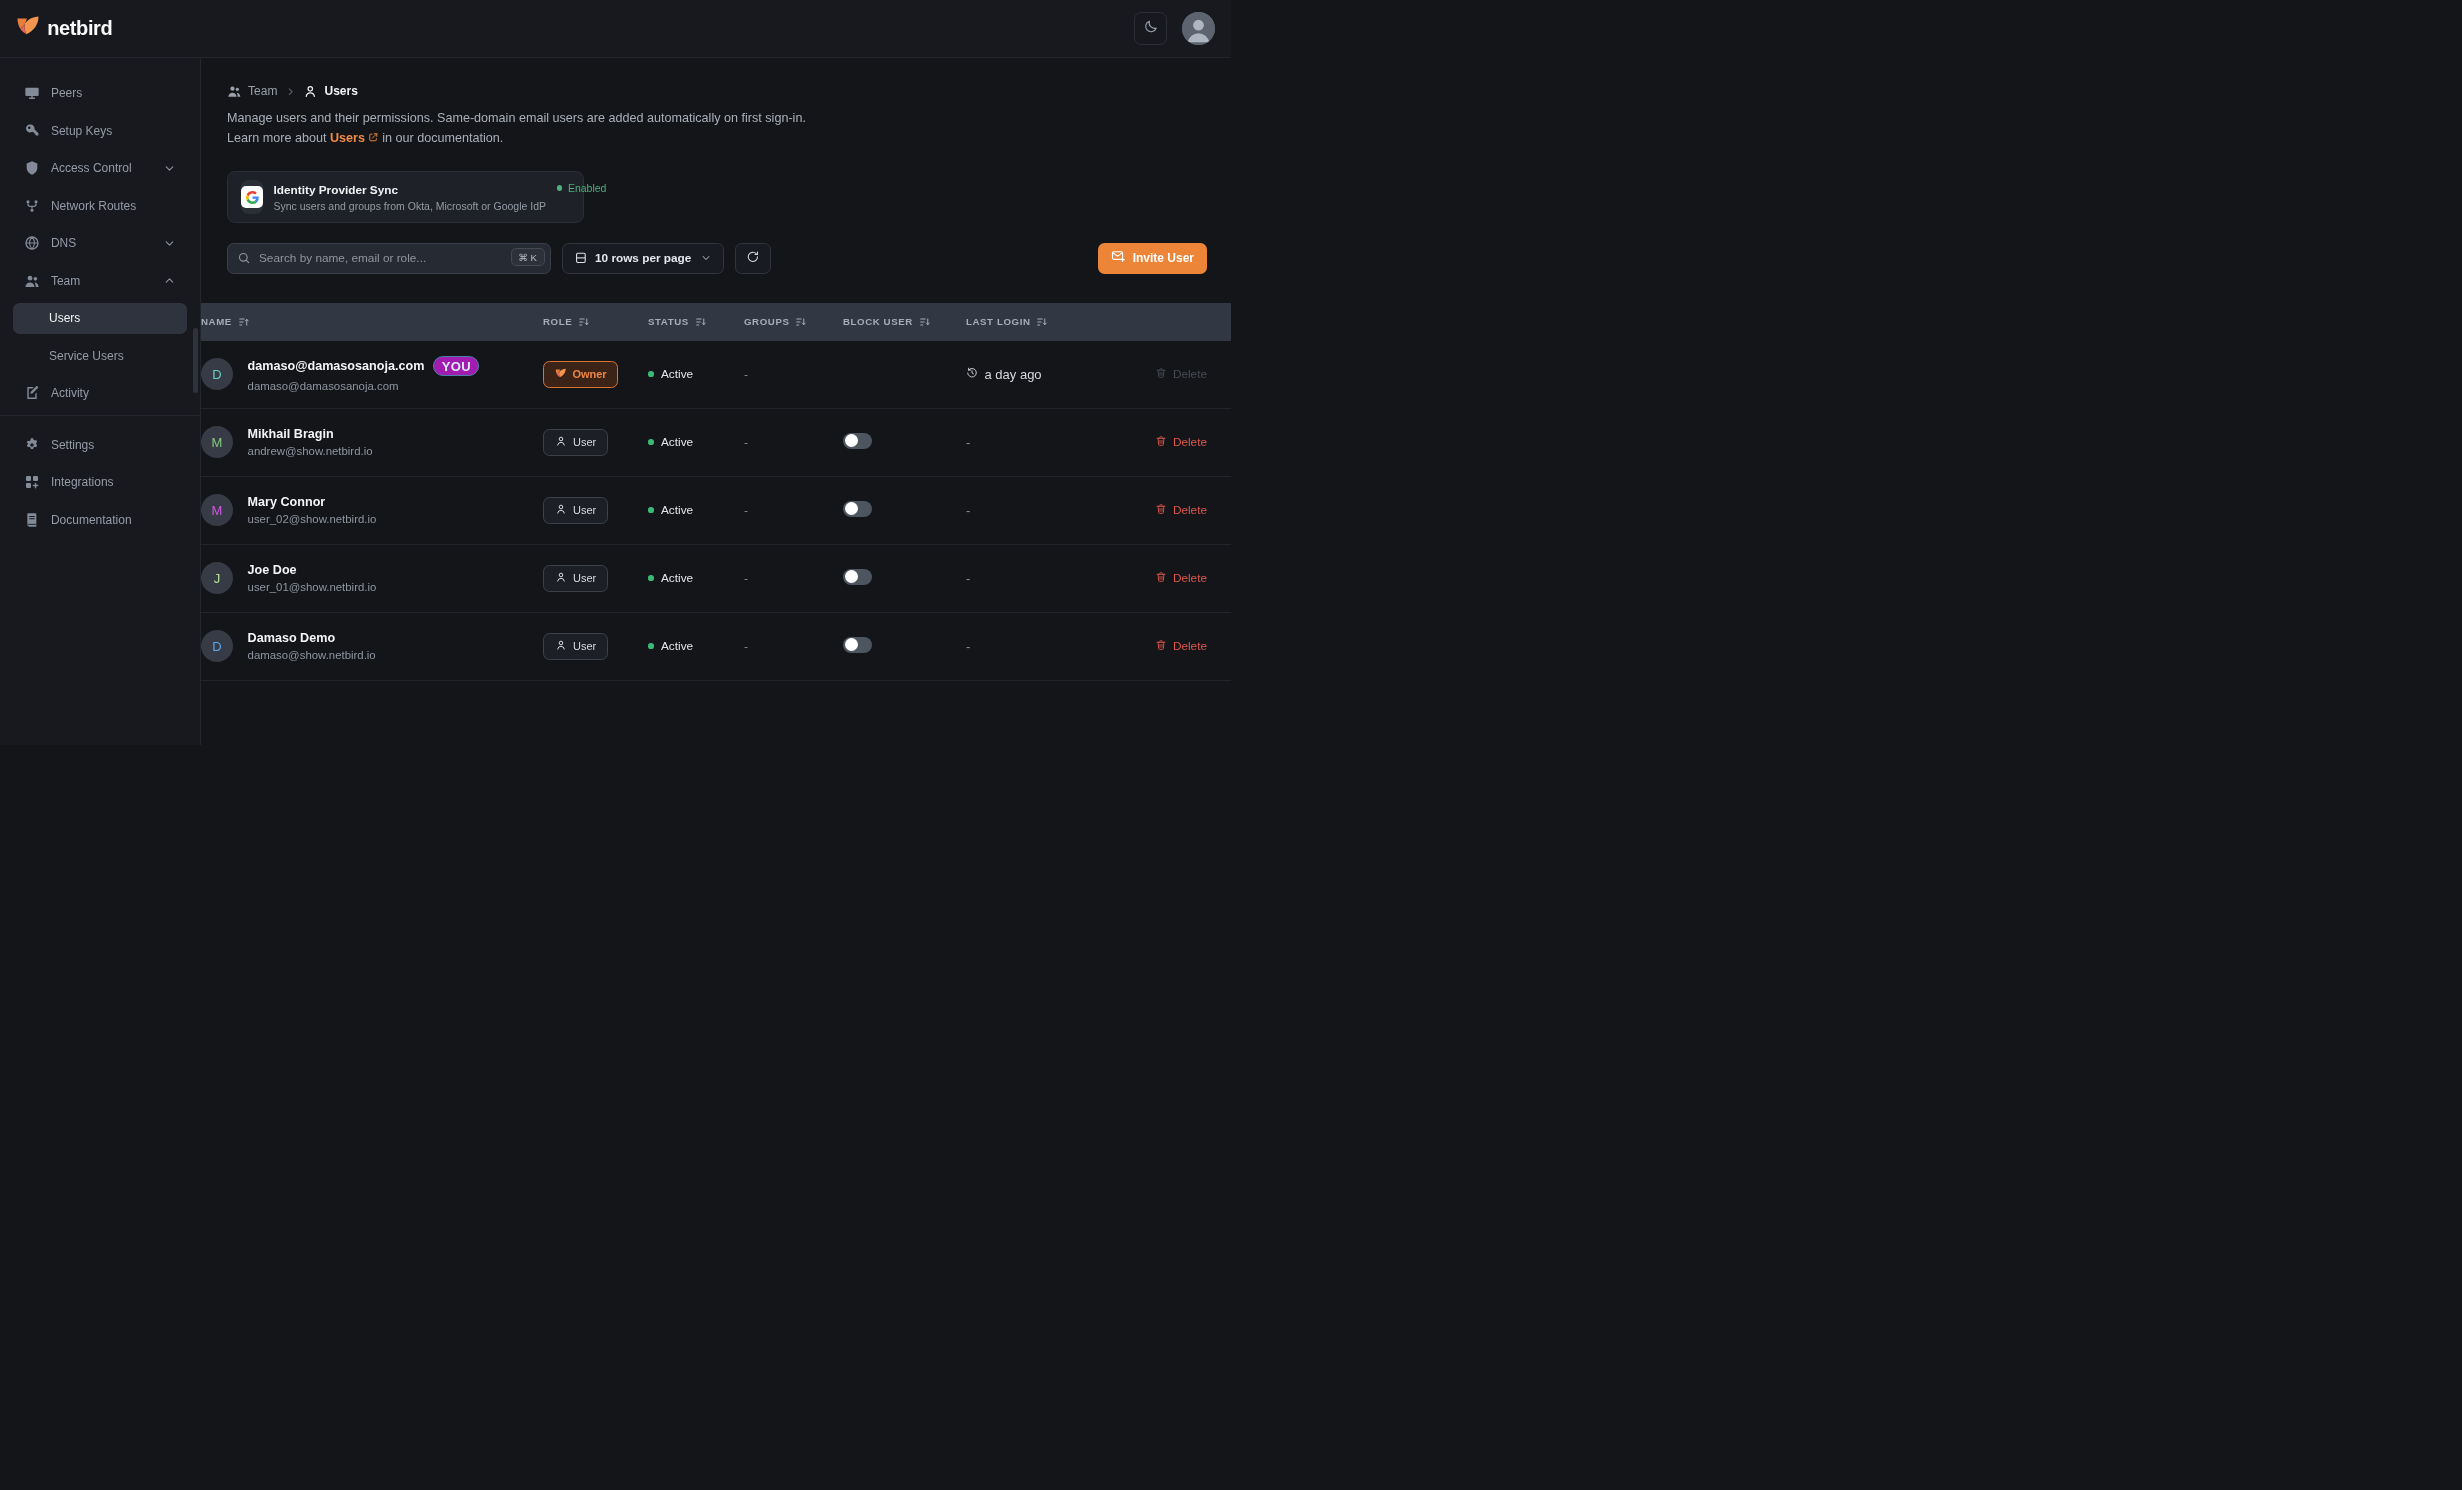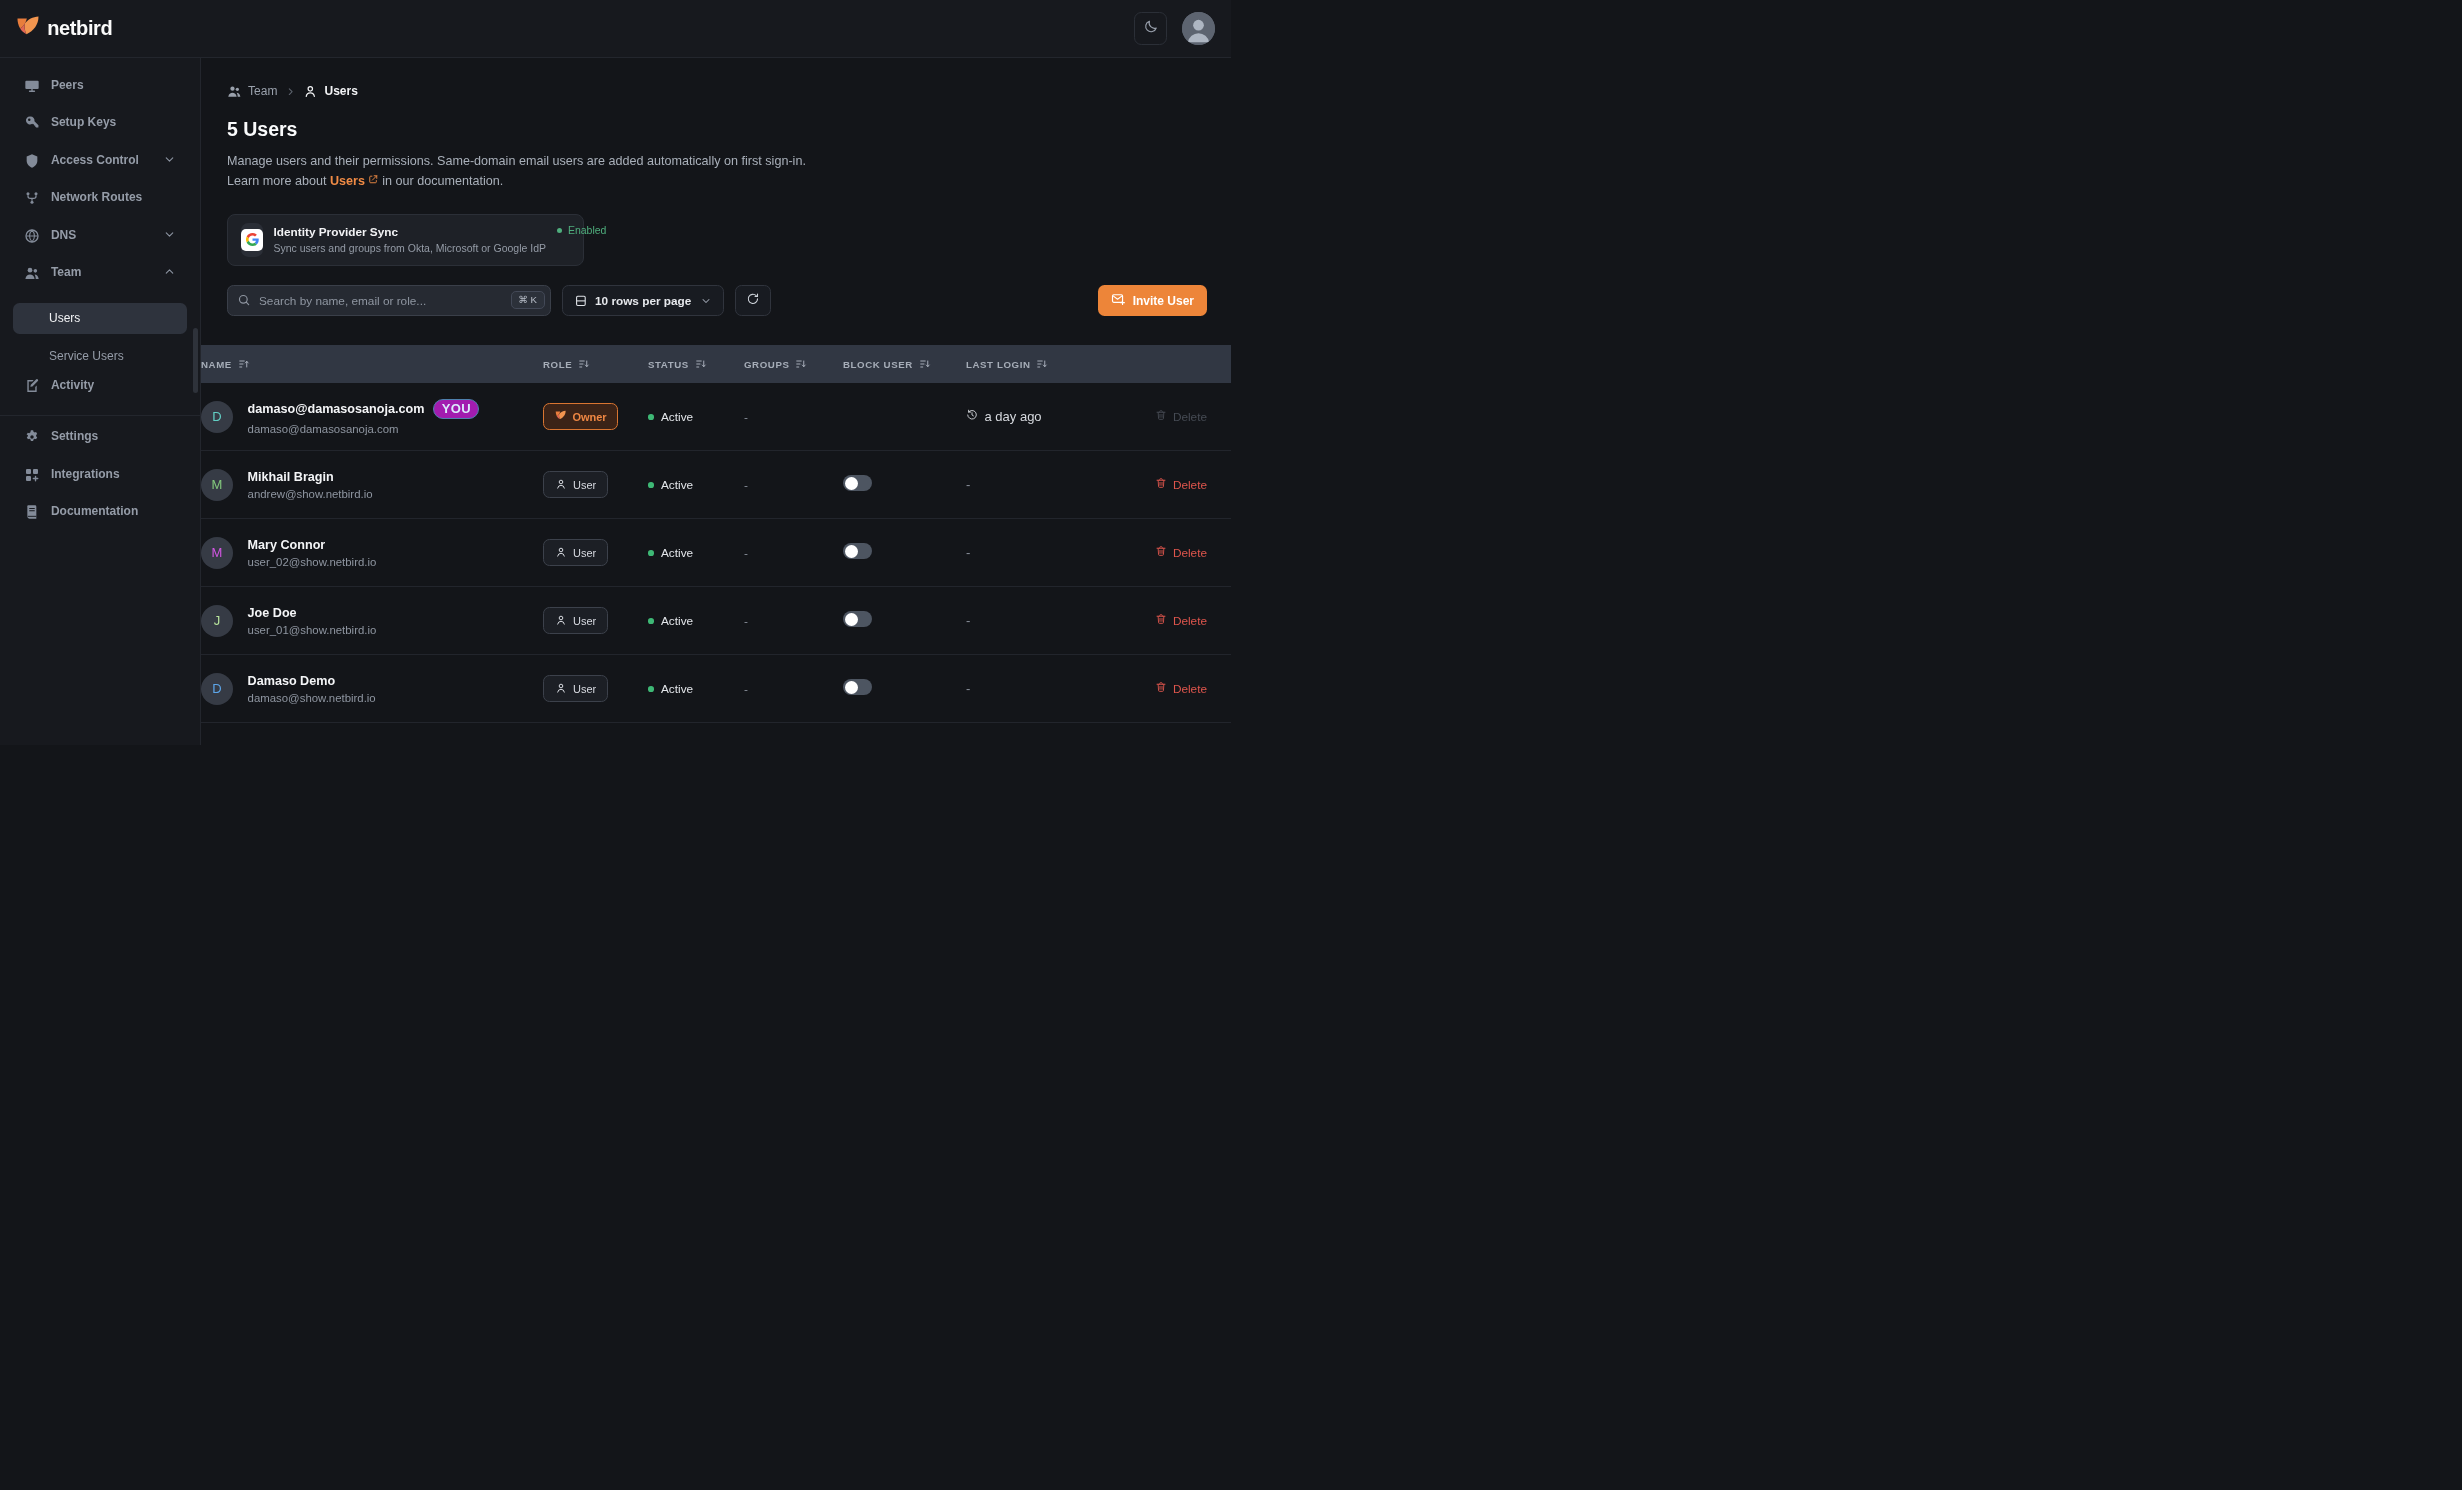--- a/index.html
+++ b/index.html
@@ -19,22 +19,22 @@
   .brand-name { font-size:20px; font-weight:700; color:#fafafa; letter-spacing:-0.4px; }
   .topbar-right { margin-left:auto; display:flex; align-items:center; gap:14.6px; }
   .mode-btn { width:33px; height:33px; border-radius:7.3px; border:0.8px solid #2b2f37; background:transparent;
     display:flex; align-items:center; justify-content:center; color:#9aa1ad; cursor:pointer; }
   .mode-btn svg { width:15.4px; height:15.4px; }
   .avatar-btn { width:33px; height:33px; border-radius:50%; background:#5d6470; overflow:hidden; border:none; cursor:pointer; position:relative; }
   .avatar-btn svg { width:33px; height:33px; display:block; }
 
   
   .sidebar { background:#17191e; border-right:0.8px solid #23262d; padding-top:19.5px; position:relative; }
-  .side-item { height:31px; margin:0 13px 6.5px 13px; display:flex; align-items:flex-start;
-    padding:0 11.4px; border-radius:6.5px; color:#959ca8; font-size:12px; cursor:pointer;font-weight:bold; }
+  .side-item { height:31px; margin:0 13px 6.5px 13px; display:flex; align-items:center;
+    padding:0 11.4px; border-radius:6.5px; color:#959ca8; font-size:12px; cursor:pointer; }
   .side-item .icon { width:16px; height:16px; display:inline-flex; color:#838b99; }
   .side-item .icon svg { width:16px; height:16px; }
   .side-label { margin-left:10.5px; }
   .chev { margin-left:auto; display:inline-flex; color:#8b93a0; }
   .chev svg { width:13px; height:13px; }
   .side-sub { height:31px; margin:0 13px 6.5px 13px; display:flex; align-items:center;
     padding:0 11.4px 0 36px; border-radius:6.5px; font-size:12px; color:#959ca8; cursor:pointer; }
   .side-sub.active { background:#2e333d; color:#f2f3f5; }
   .side-divider { border-top:0.8px solid #23262d; margin:4.9px 0 13px 0; }
   .side-scroll { position:absolute; right:1.6px; top:270px; width:5.7px; height:65px; background:#2e323a; border-radius:3.2px; }
@@ -300,21 +300,20 @@
         <span class="icon" id="bc-user-icon">
             <svg viewBox="0 0 24 24" fill="none" xmlns="http://www.w3.org/2000/svg">
               <circle cx="12" cy="8" r="3.6" stroke="currentColor" stroke-width="2"></circle>
               <path d="M5.3 20.2a6.8 6.8 0 0 1 13.4 0" stroke="currentColor" stroke-width="2" stroke-linecap="round"></path>
             </svg>
           </span>
         <span>Users</span>
       </span>
     </div>
 
-    <h1 class="page-title">5 Users</h1>
 
     <p class="page-desc">
       <span>Manage users and their permissions. Same-domain email users are added automatically on first sign-in.</span><br>
       <span>Learn more about</span>
       <span class="doc-link">
         <span>Users</span>
         <span id="ext-link-slot"><svg viewBox="0 0 24 24" fill="none" xmlns="http://www.w3.org/2000/svg">
               <path d="M9 5H6a2 2 0 0 0-2 2v11a2 2 0 0 0 2 2h11a2 2 0 0 0 2-2v-3M14 4h6v6M20 4 10 14" stroke="currentColor" stroke-width="2.1" stroke-linecap="round" stroke-linejoin="round"></path>
             </svg></span>
       </span>

